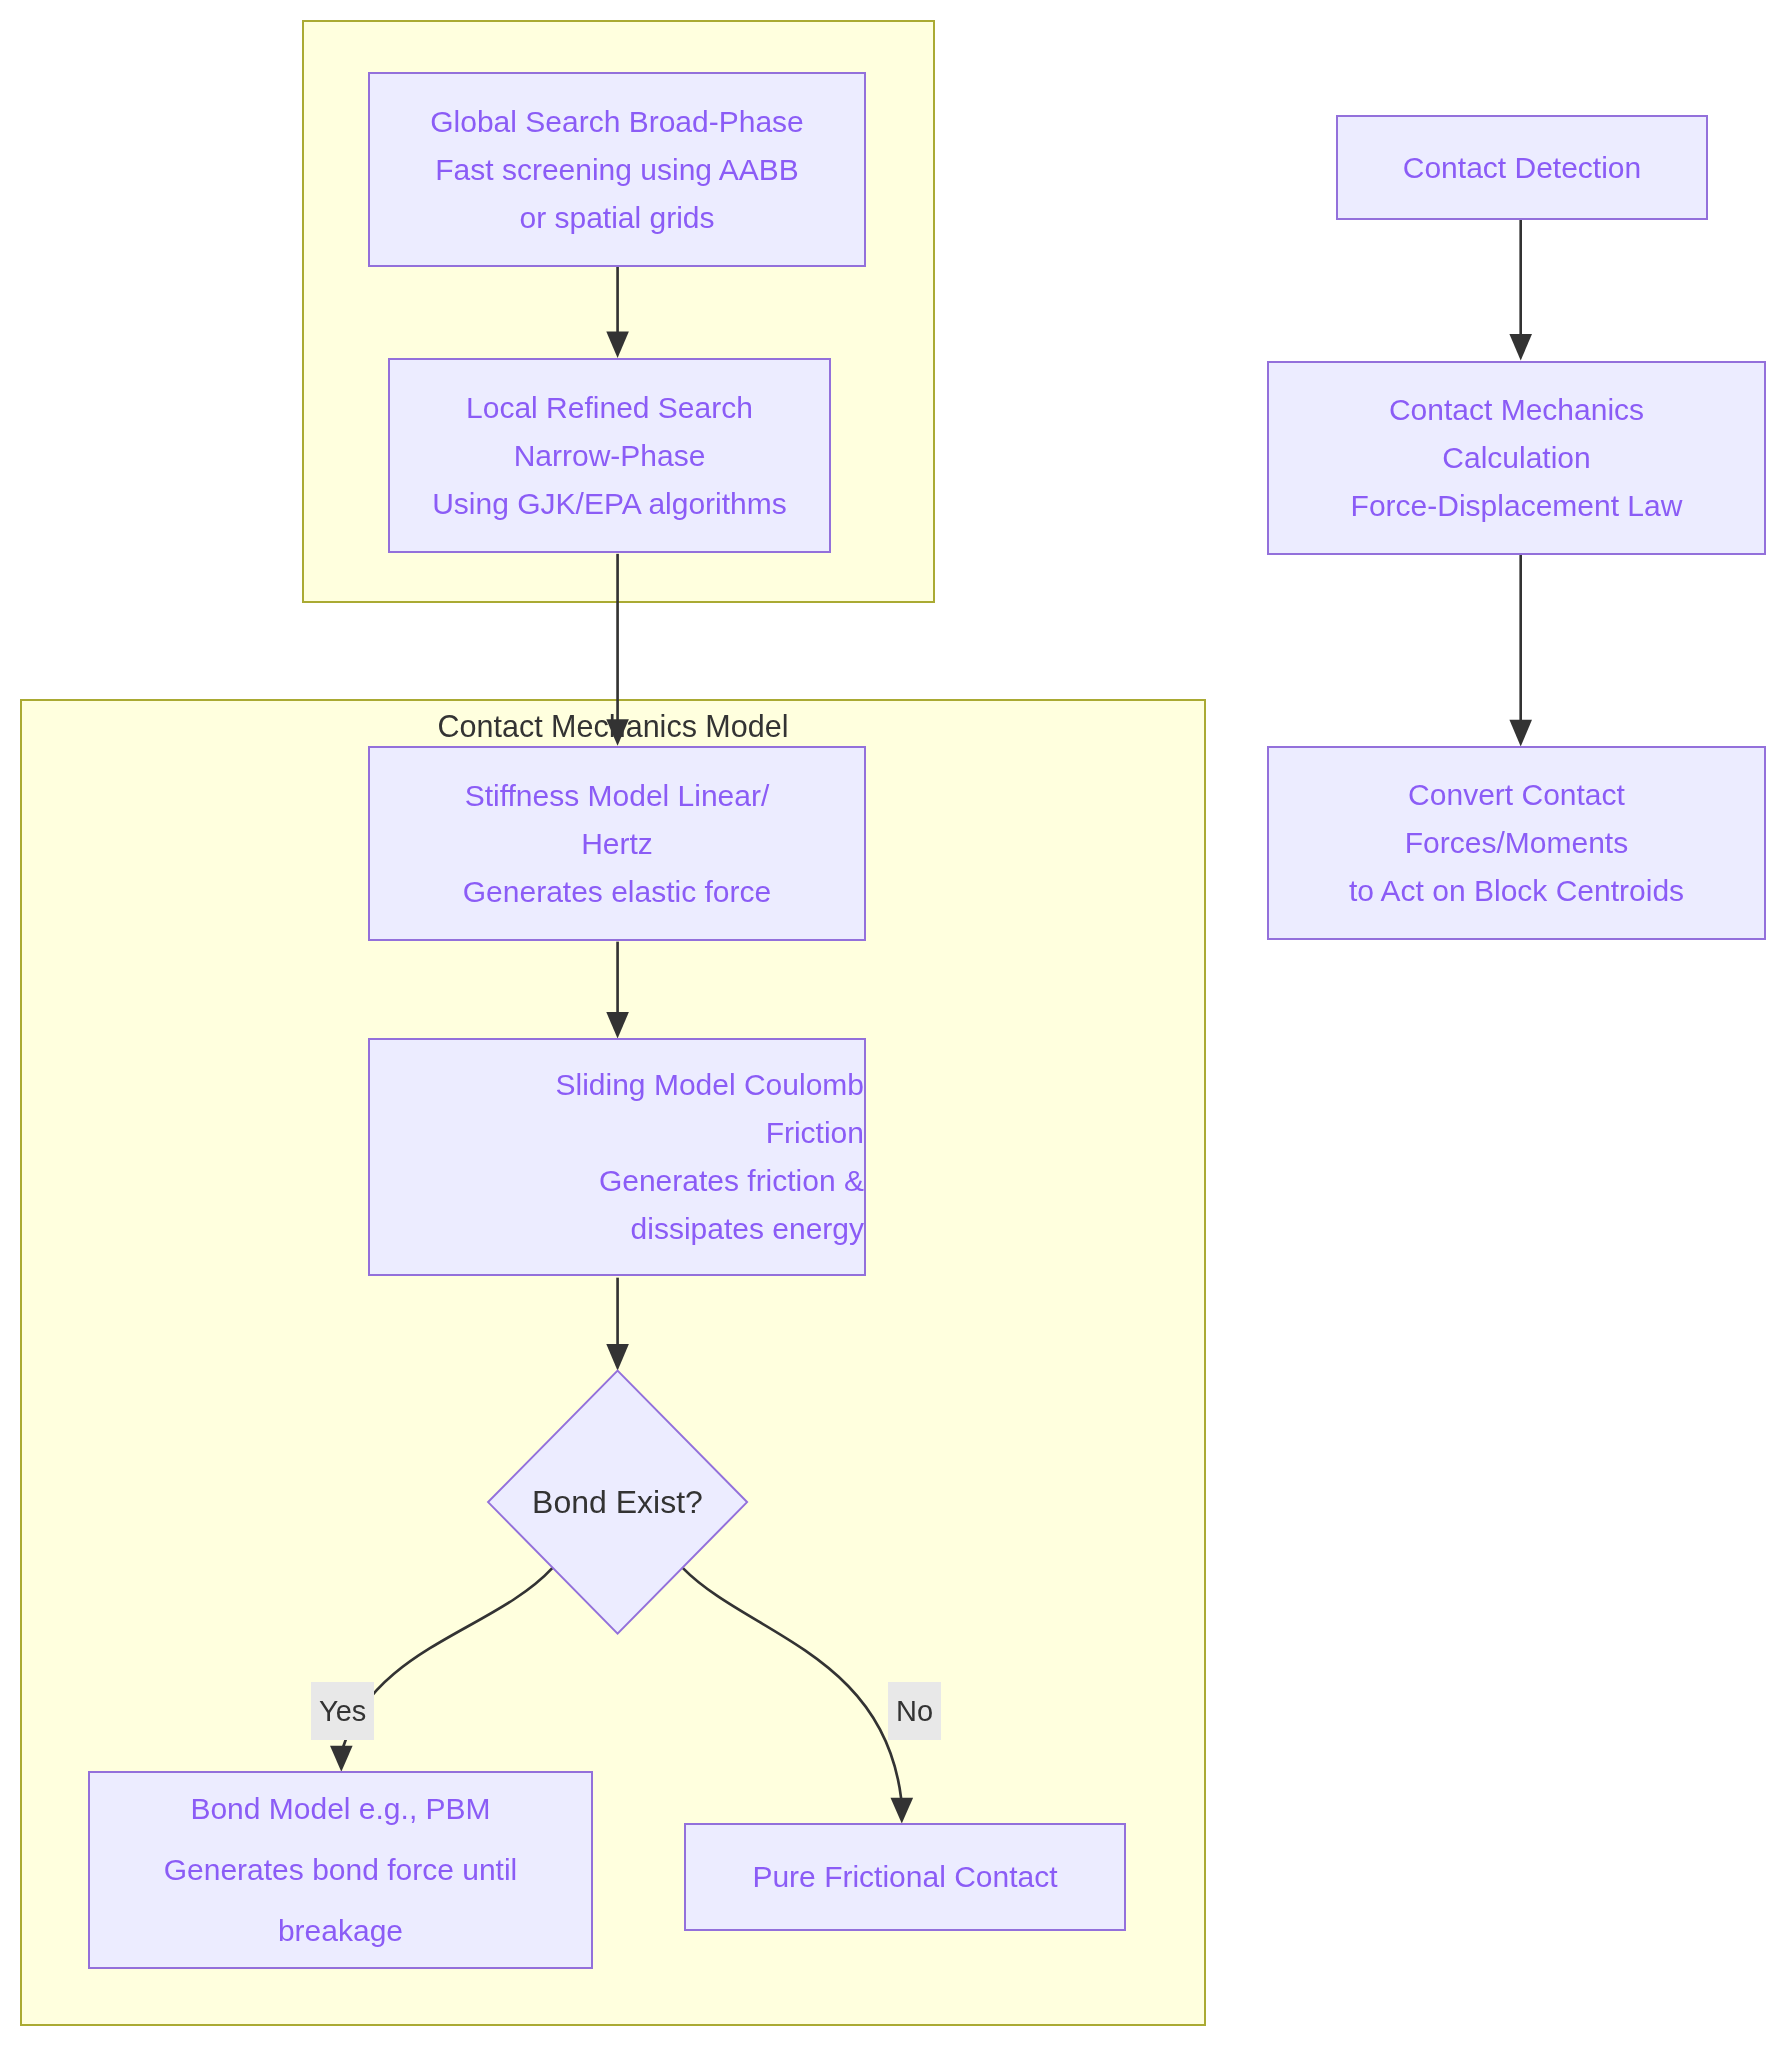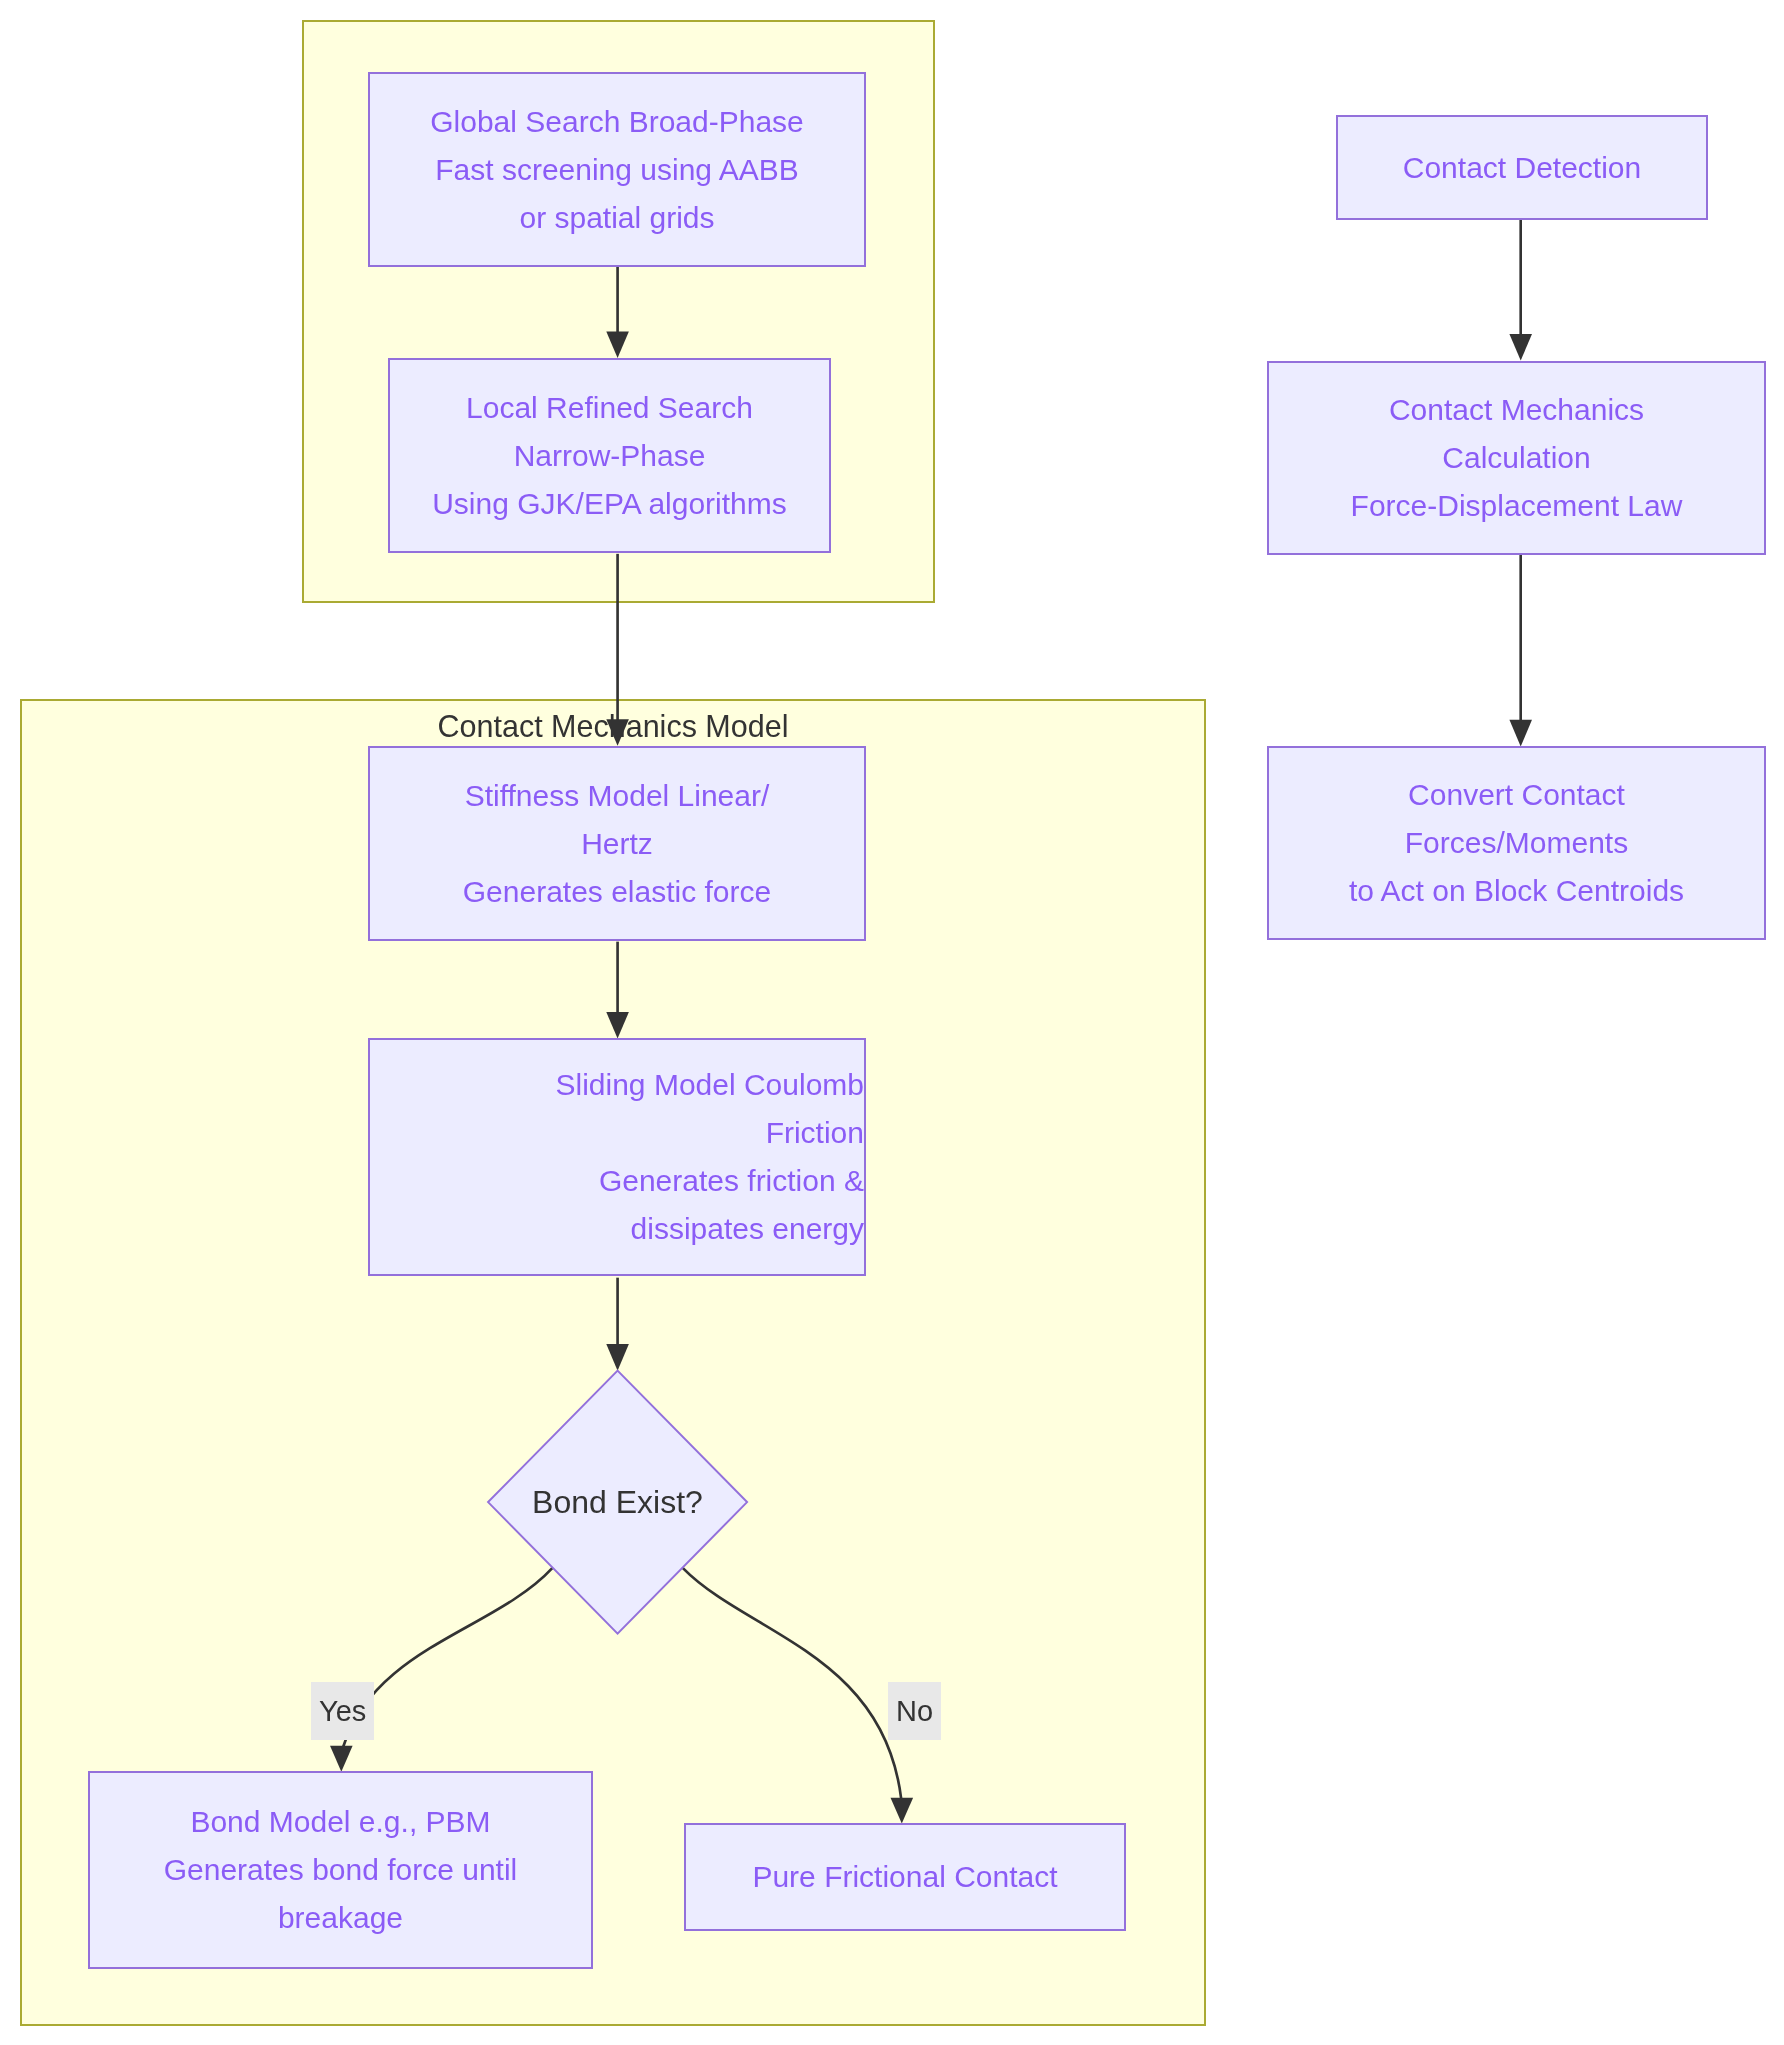--- a/index.html
+++ b/index.html
@@ -32,21 +32,21 @@
   
   #cluster-detection{left:302px;top:20px;width:633px;height:583px;}
   #cluster-detection-title{left:302px;top:28px;width:633px;}
   #cluster-mechanics{left:20px;top:699px;width:1186px;height:1327px;}
   #cluster-mechanics-title{left:20px;top:706px;width:1186px;}
   #node-global{left:368px;top:72px;width:498px;height:195px;}
   #node-local{left:368px;top:358px;width:443px;height:195px;margin-left:20px;}
   #node-stiffness{left:368px;top:746px;width:498px;height:195px;}
   #node-sliding{left:368px;top:1038px;width:498px;height:238px;align-items:flex-end;}
   #diamond-label{left:488px;top:1478px;width:259px;}
-  #node-bond-model{left:88px;top:1771px;width:505px;height:198px;}
+  #node-bond-model{left:88px;top:1771px;width:505px;height:198px;gap:13px;}
   #node-pure-frictional{left:684px;top:1823px;width:442px;height:108px;}
   #node-contact-detection{left:1336px;top:115px;width:372px;height:105px;}
   #node-mechanics-calc{left:1267px;top:361px;width:499px;height:194px;}
   #node-convert{left:1267px;top:746px;width:499px;height:194px;}
   #label-yes{left:311px;top:1682px;}
   #label-no{left:888px;top:1682px;}
 </style>
 </head>
 <body>
 

